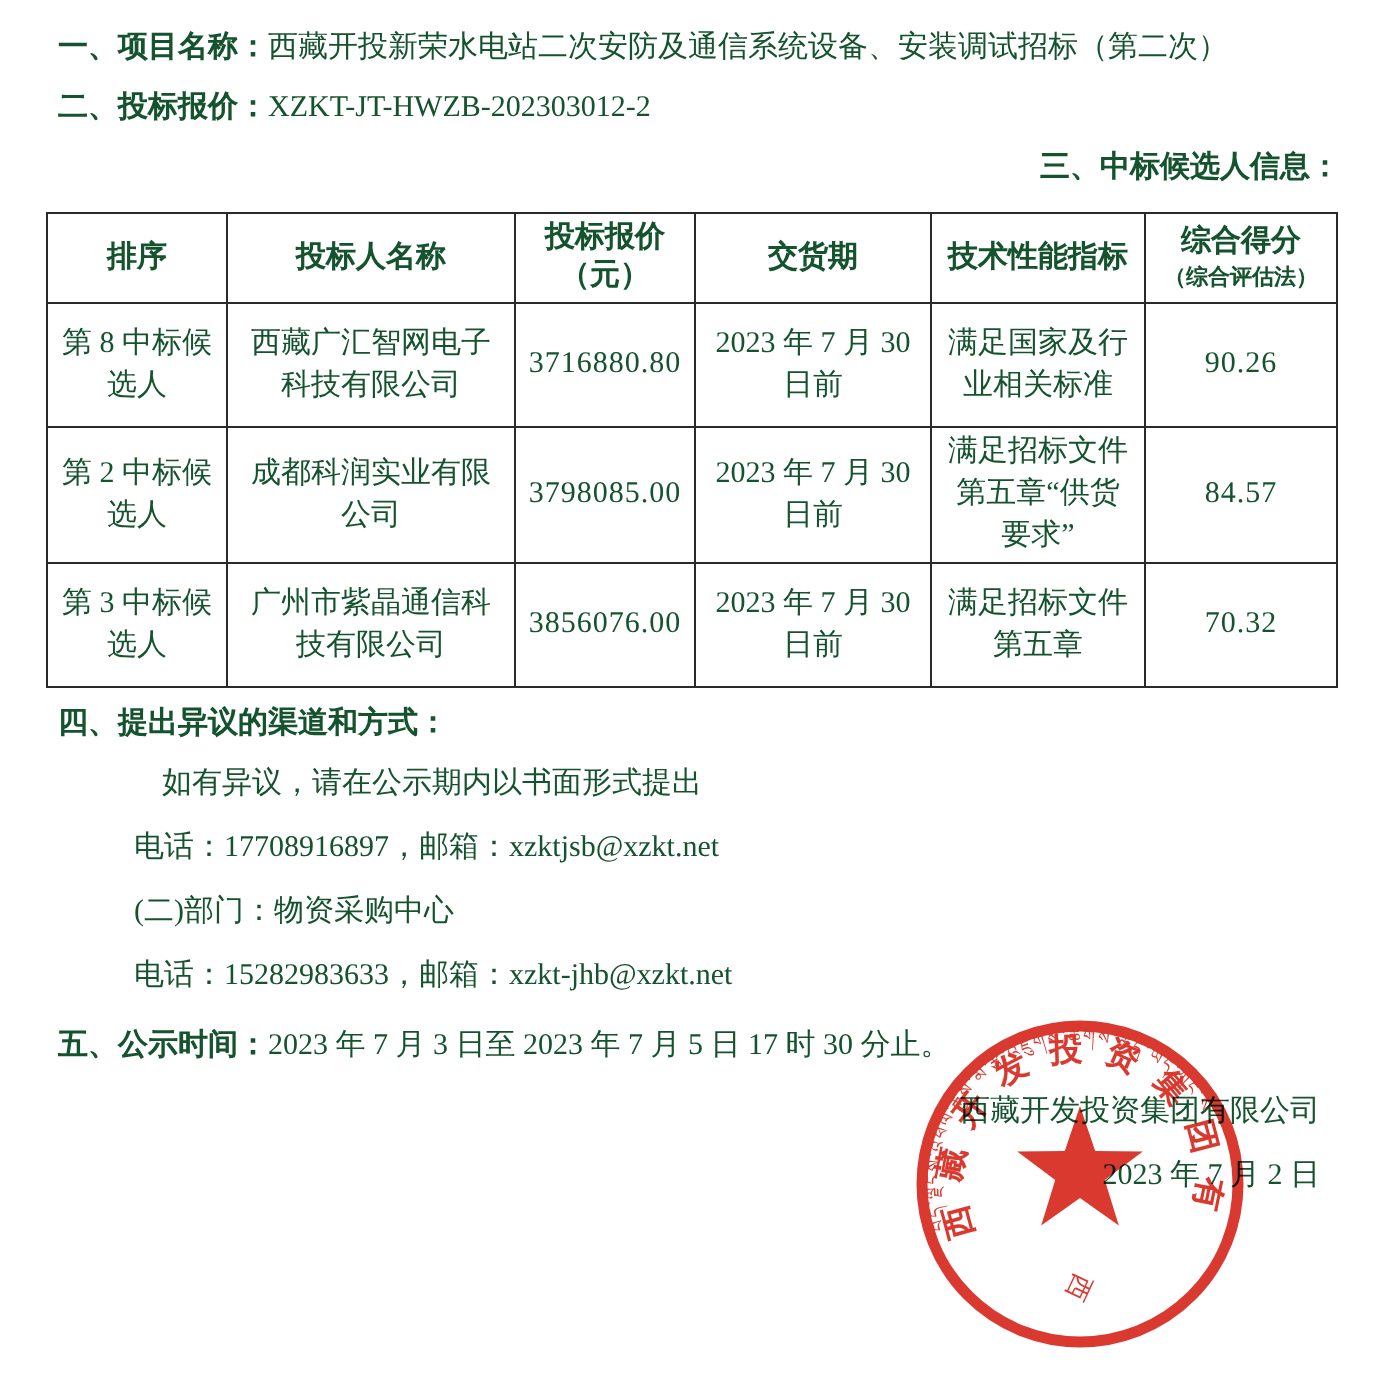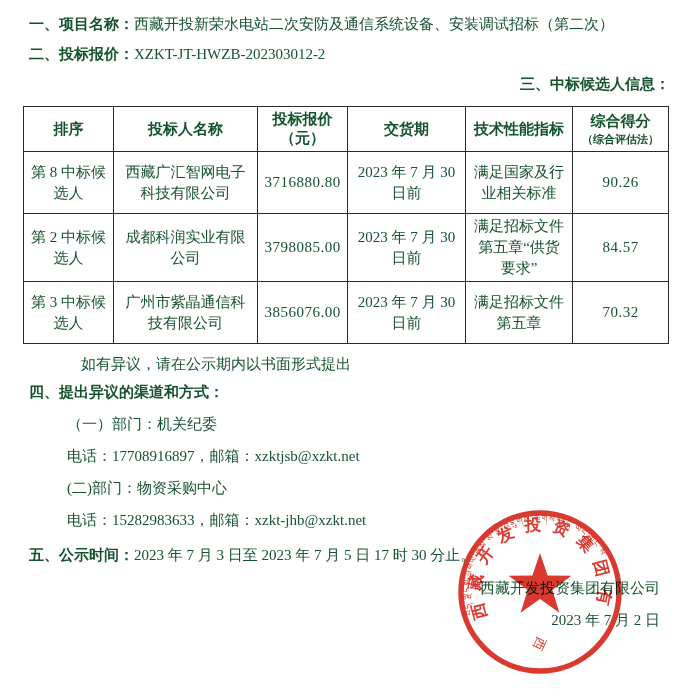--- a/index.html
+++ b/index.html
@@ -126,25 +126,24 @@
         <td>第 3 中标候选人</td>
         <td>广州市紫晶通信科技有限公司</td>
         <td class="num">3856076.00</td>
         <td>2023 年 7 月 30 日前</td>
         <td>满足招标文件第五章</td>
         <td class="num">70.32</td>
       </tr>
     </tbody>
   </table>
 
-  <div class="line indent-1">如有异议，请在公示期内以书面形式提出</div>
   <div class="line sec4">
     <span class="h-label">四、</span><span class="h-title">提出异议的渠道和方式：</span>
   </div>
-  <div class="line indent-2">（一）部门：机关纪委</div>
+  <div class="line indent-1">如有异议，请在公示期内以书面形式提出</div>
   <div class="line indent-2">电话：17708916897，邮箱：xzktjsb@xzkt.net</div>
   <div class="line indent-2">(二)部门：物资采购中心</div>
   <div class="line indent-2">电话：15282983633，邮箱：xzkt-jhb@xzkt.net</div>
 
   <div class="line sec5">
     <span class="h-label">五、</span><span class="h-title">公示时间：</span><span>2023 年 7 月 3 日至 2023 年 7 月 5 日 17 时 30 分止。</span>
   </div>
 
   <div class="sig-block">
     <div class="line sig-company">西藏开发投资集团有限公司</div>

